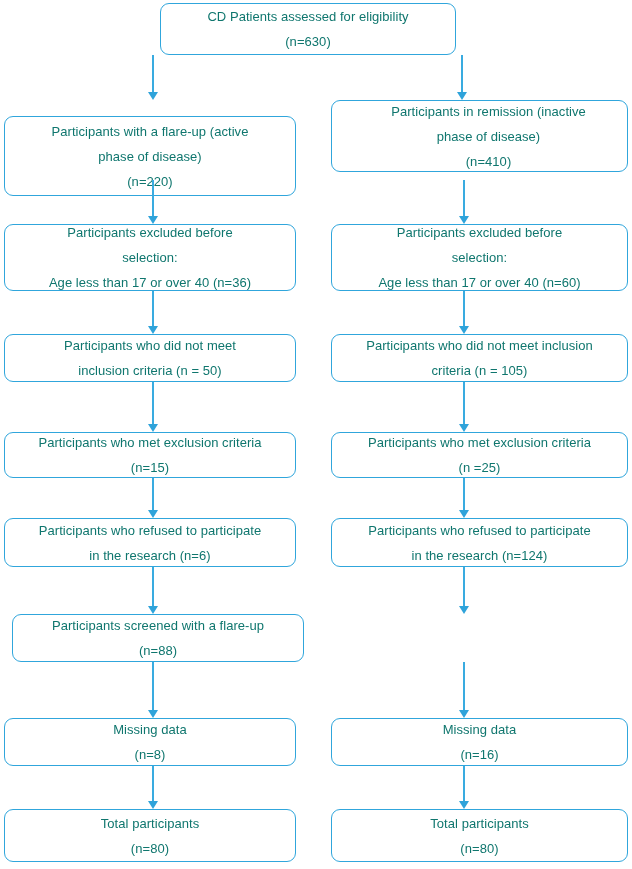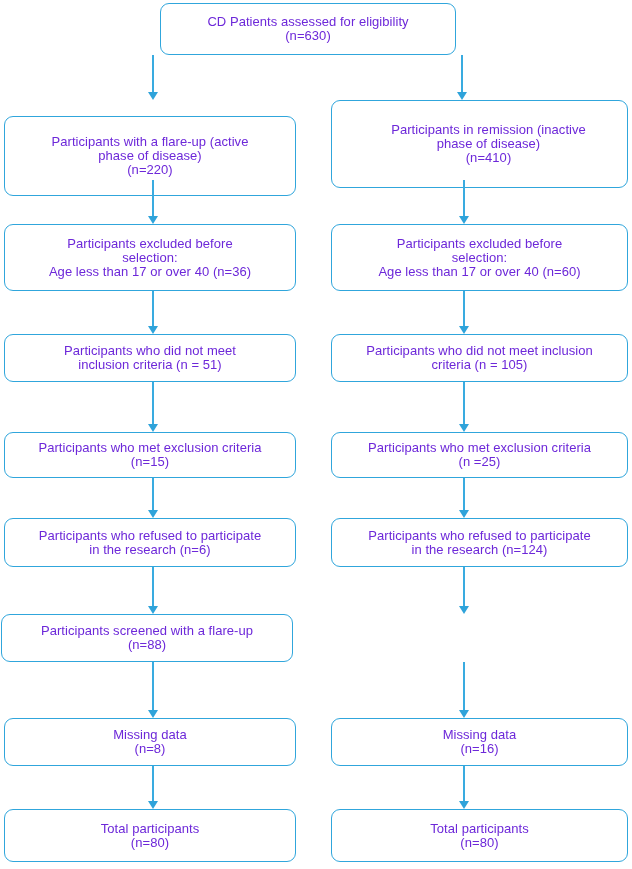--- a/index.html
+++ b/index.html
@@ -22,23 +22,23 @@
   .node {
     position: absolute;
     box-sizing: border-box;
     border: 1.6px solid #30A6DC;
     border-radius: 9px;
     background: #ffffff;
     display: flex;
     align-items: center;
     justify-content: center;
     text-align: center;
-    color: #6d28d9;
+    color: #0f766e;
     font-size: 13px;
-    line-height: 14px;
+    line-height: 25px;
     padding: 2px 6px;
     letter-spacing: 0.05px;
   }
   .node .node-text {
     display: block;
     white-space: pre-line;
   }
   .connector {
     position: absolute;
     width: 12px;
@@ -98,21 +98,21 @@
 Age less than 17 or over 40 (n=36)</span>
   </div>
 
   <div class="connector" style="left:147px; top:291px; height:43px;">
     <div class="stem" style="height:35px;"></div>
     <div class="head" style="top:35px;"></div>
   </div>
 
   <div class="node" style="left:4px; top:334px; width:292px; height:48px;">
     <span class="node-text">Participants who did not meet
-inclusion criteria (n = 51)</span>
+inclusion criteria (n = 50)</span>
   </div>
 
   <div class="connector" style="left:147px; top:382px; height:50px;">
     <div class="stem" style="height:42px;"></div>
     <div class="head" style="top:42px;"></div>
   </div>
 
   <div class="node" style="left:4px; top:432px; width:292px; height:46px;">
     <span class="node-text">Participants who met exclusion criteria
 (n=15)</span>
@@ -126,21 +126,21 @@
   <div class="node" style="left:4px; top:518px; width:292px; height:49px;">
     <span class="node-text">Participants who refused to participate
 in the research (n=6)</span>
   </div>
 
   <div class="connector" style="left:147px; top:567px; height:47px;">
     <div class="stem" style="height:39px;"></div>
     <div class="head" style="top:39px;"></div>
   </div>
 
-  <div class="node" style="left:1px; top:614px; width:292px; height:48px;">
+  <div class="node" style="left:12px; top:614px; width:292px; height:48px;">
     <span class="node-text">Participants screened with a flare-up
 (n=88)</span>
   </div>
 
   <div class="connector" style="left:147px; top:662px; height:56px;">
     <div class="stem" style="height:48px;"></div>
     <div class="head" style="top:48px;"></div>
   </div>
 
   <div class="node" style="left:4px; top:718px; width:292px; height:48px;">
@@ -151,21 +151,21 @@
   <div class="connector" style="left:147px; top:766px; height:43px;">
     <div class="stem" style="height:35px;"></div>
     <div class="head" style="top:35px;"></div>
   </div>
 
   <div class="node" style="left:4px; top:809px; width:292px; height:53px;">
     <span class="node-text">Total participants
 (n=80)</span>
   </div>
 
-  <div class="node" style="left:331px; top:100px; width:297px; height:88px;padding-left:24px;">
+  <div class="node" style="left:331px; top:100px; width:297px; height:72px;padding-left:24px;">
     <span class="node-text">Participants in remission (inactive
 phase of disease)
 (n=410)</span>
   </div>
 
   <div class="connector" style="left:458px; top:180px; height:44px;">
     <div class="stem" style="height:36px;"></div>
     <div class="head" style="top:36px;"></div>
   </div>
 

